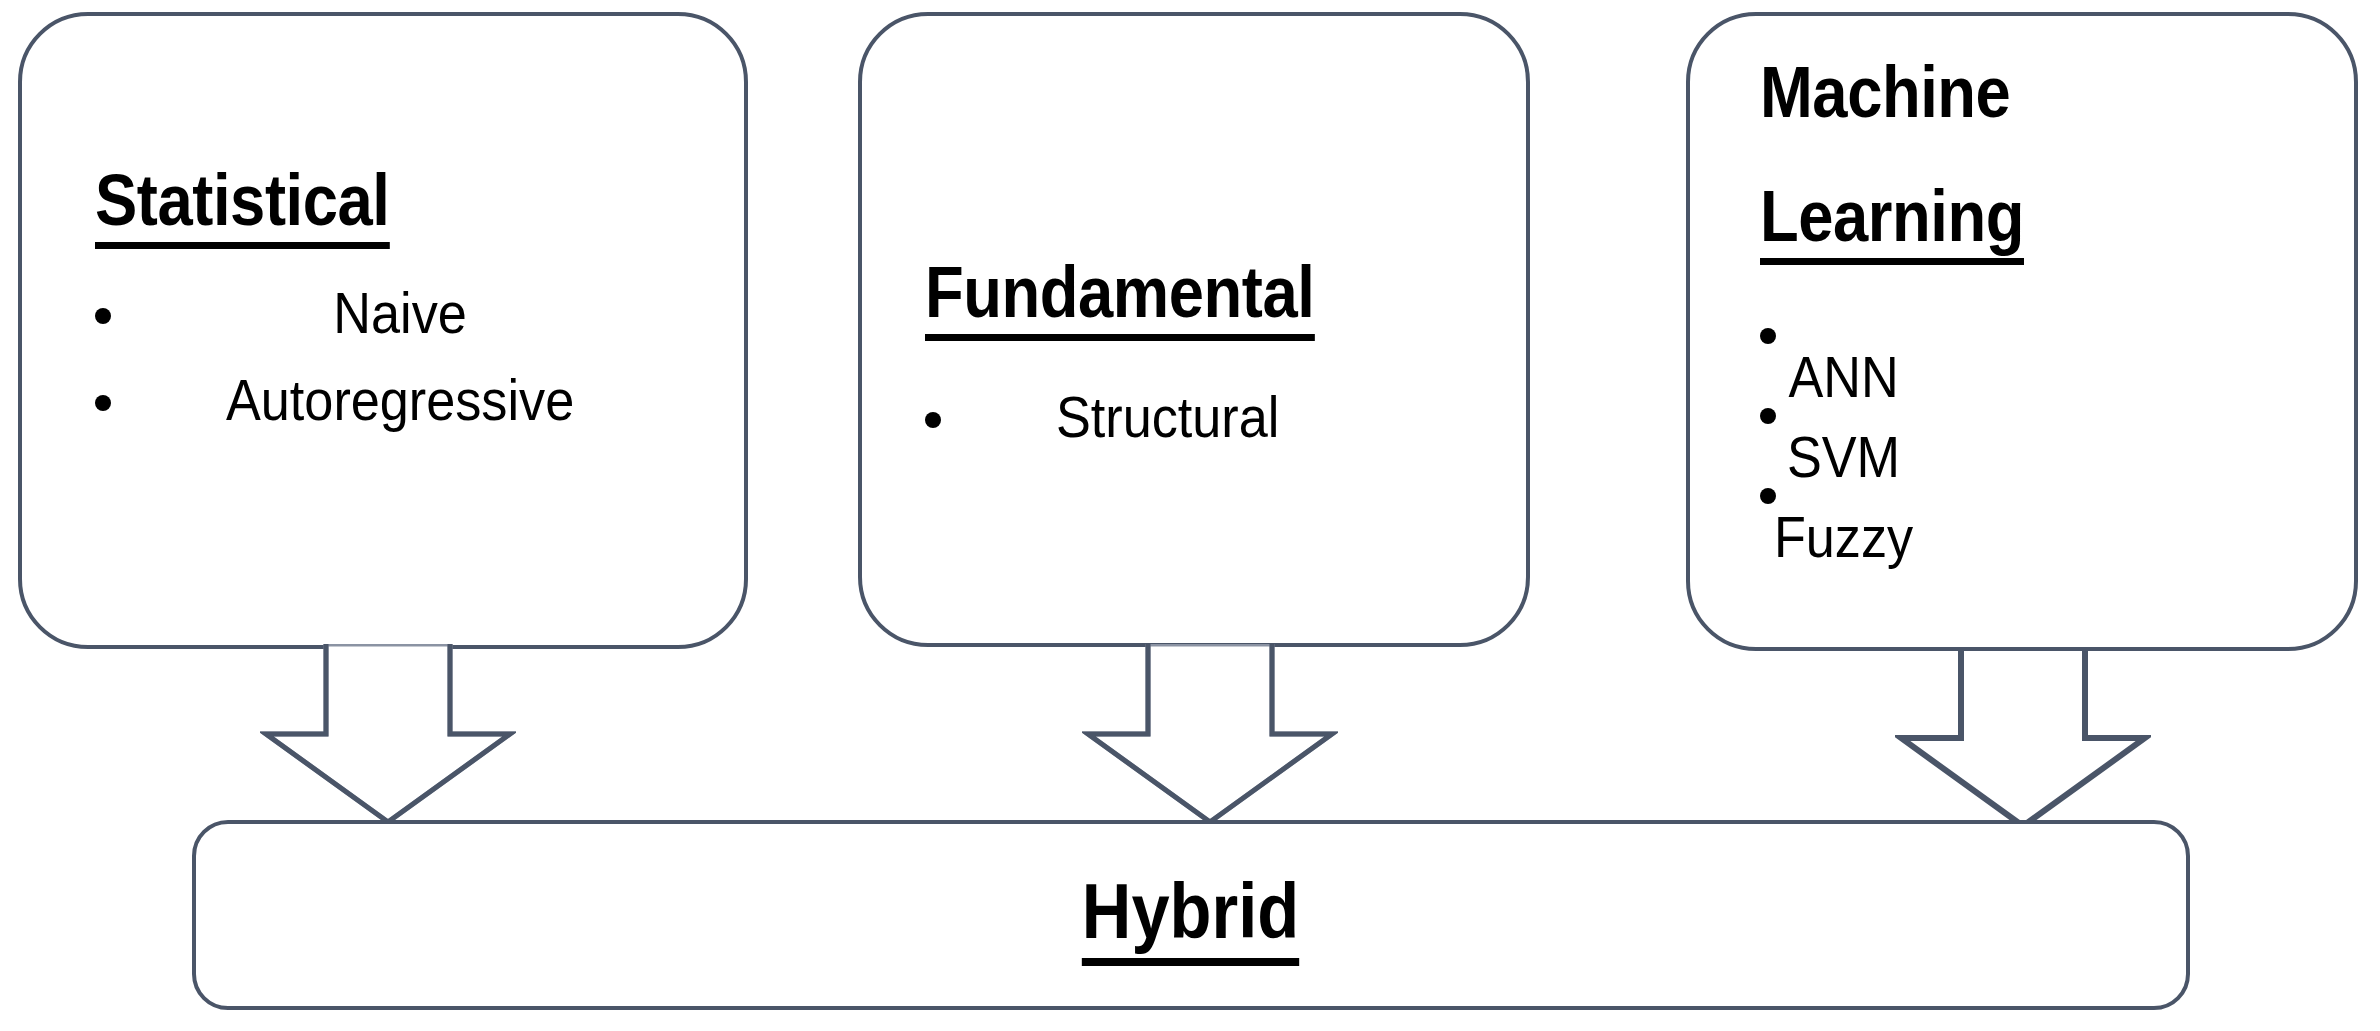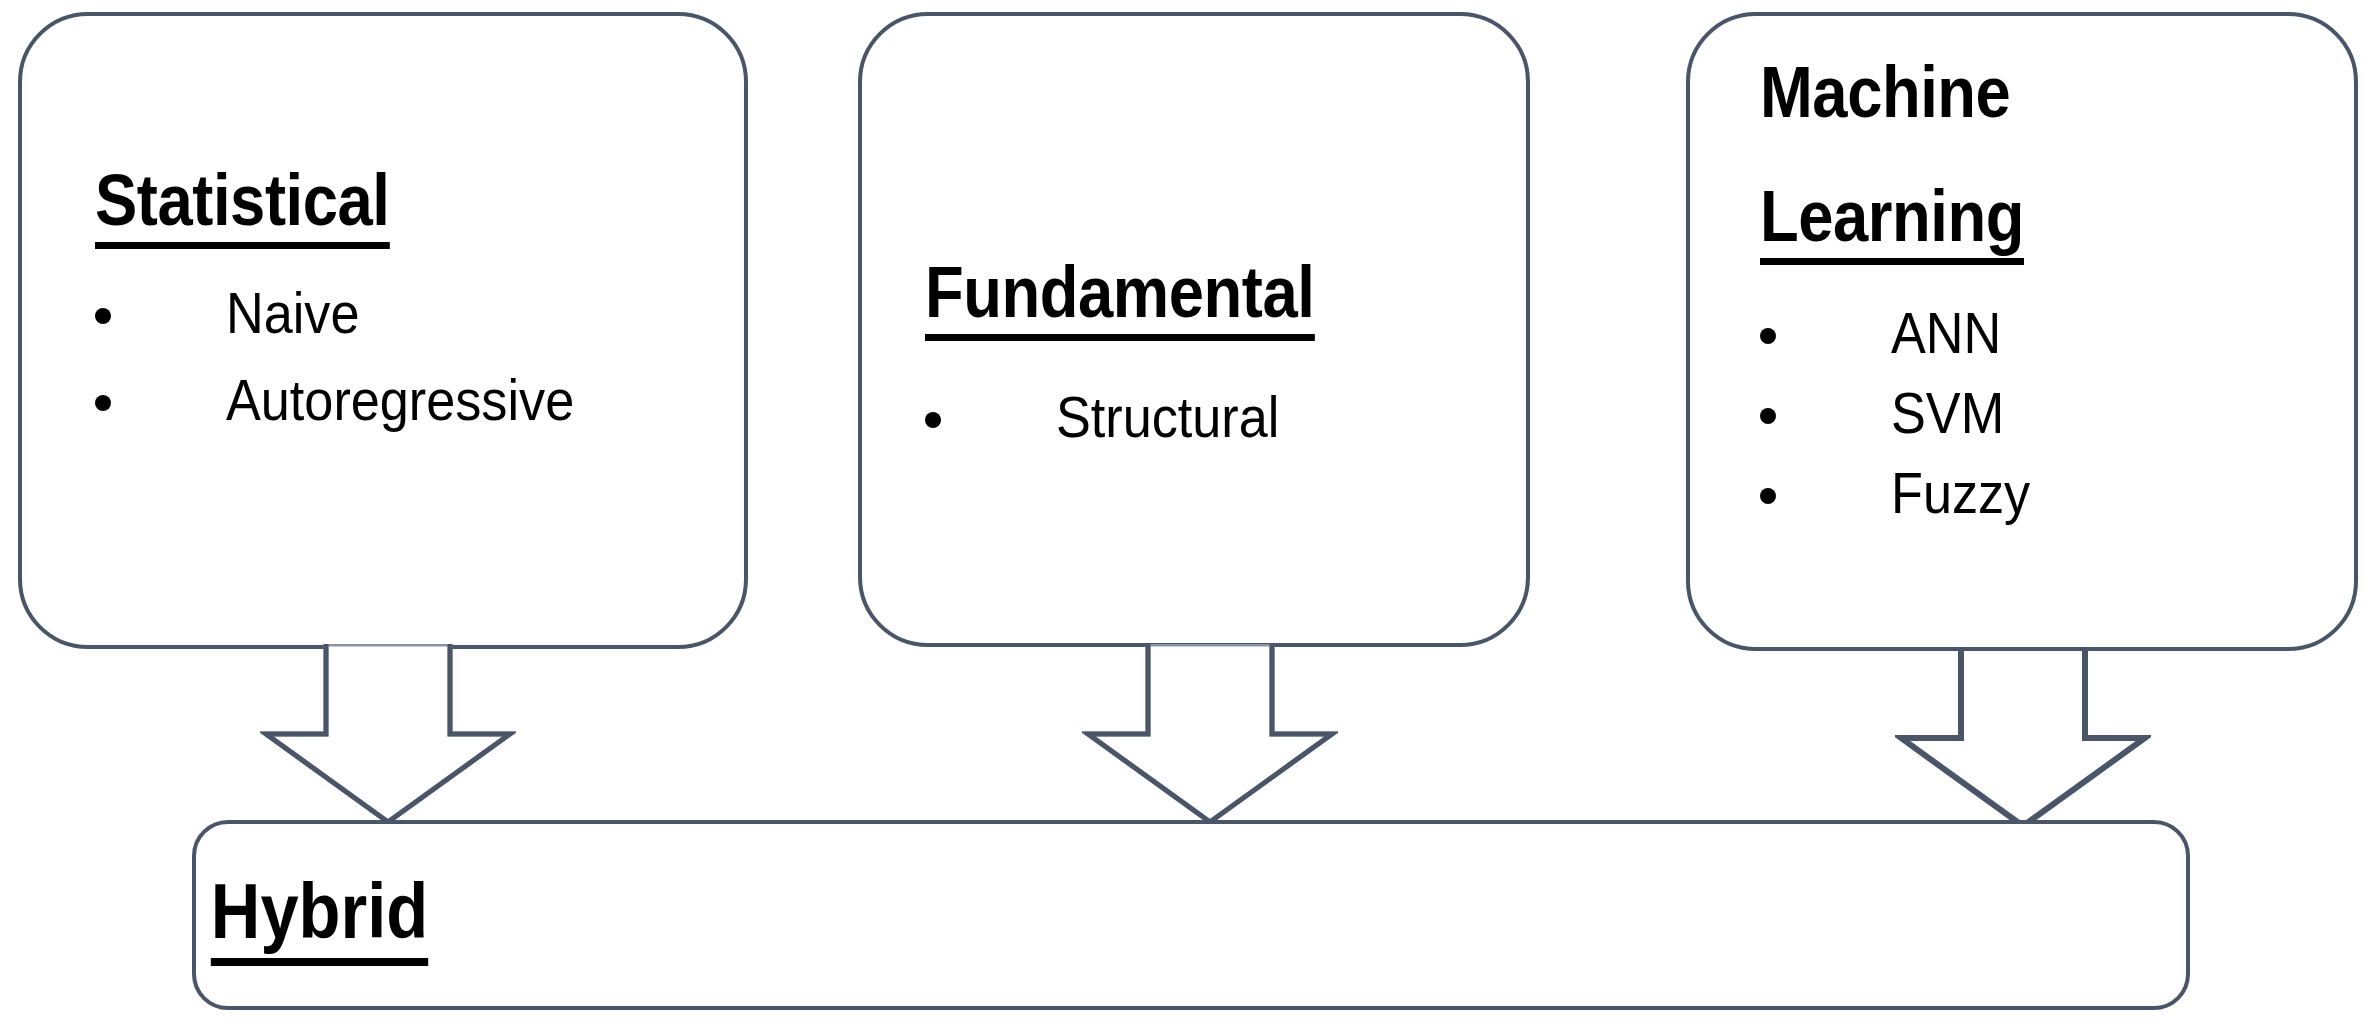--- a/index.html
+++ b/index.html
@@ -66,22 +66,23 @@
   #list-statistical { left: 95px;   top: 280px; }
   #list-fundamental { left: 925px;  top: 372px; margin-top: 12px; }
   #list-ml          { left: 1760px; top: 300px; }
 
   .bullet-item {
     position: relative;
     height: 87px;
     display: flex;
     align-items: flex-start;
     white-space: nowrap;
-  }
-  #list-ml .bullet-item { height: 80px; }
+    text-align: center;
+  }
+  #list-ml .bullet-item { height: 80px; flex-direction: column; }
 
   .bullet-dot {
     display: inline-block;
     width: 16px;
     height: 16px;
     background: #000000;
     border-radius: 50%;
     margin-top: 28px;
     flex: 0 0 auto;
   }
@@ -117,20 +118,21 @@
     height: 190px;
     background: #ffffff;
     border: 4px solid #4a5568;
     border-radius: 36px;
   }
   #heading-hybrid {
     position: absolute;
     left: 0;
     right: 0;
     top: 48px;
+    text-align: center;
     font-size: 78px;
     font-weight: 700;
     color: #000000;
     line-height: 1.0;
   }
   #heading-hybrid .u {
     display: inline-block;
     border-bottom: 8px solid #000000;
     padding-bottom: 8px;
     transform: scaleX(0.88);

